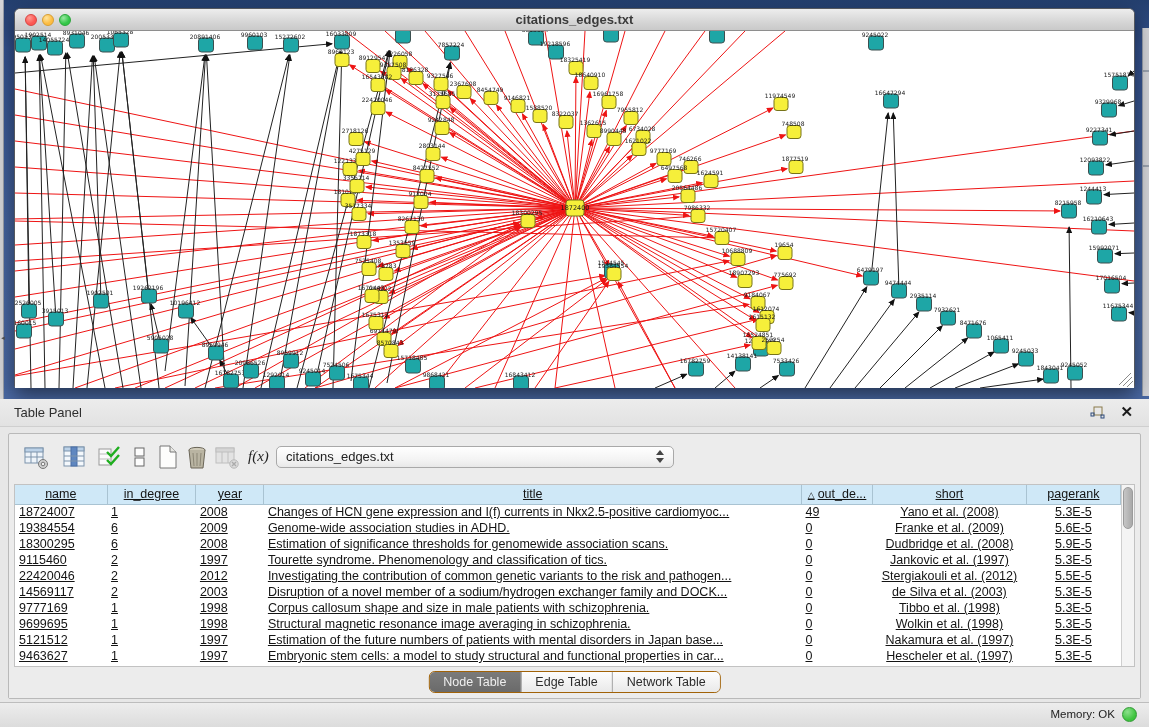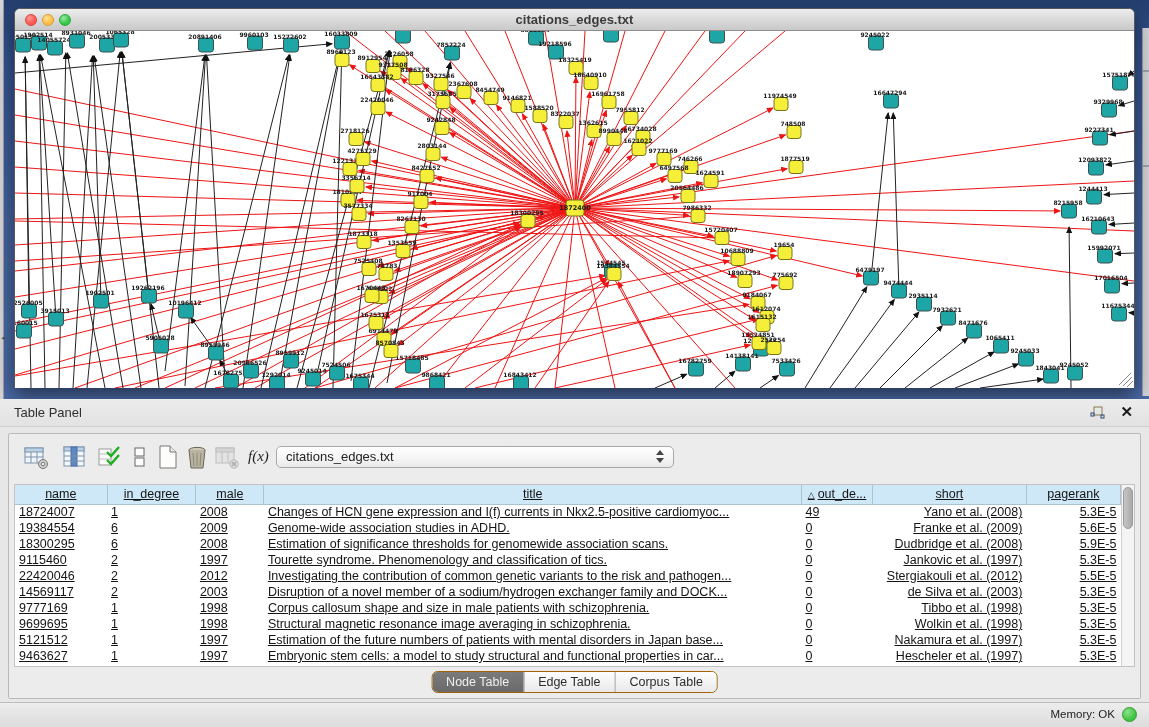--- a/index.html
+++ b/index.html
@@ -23,21 +23,21 @@
   .titlebar { position:relative; height:22px;
     background:linear-gradient(180deg,#ededed 0%, #d8d8d8 55%, #c9c9c9 100%);
     border-bottom:1px solid #8e8e8e; border-radius:6px 6px 0 0; }
   .titlebar .title { position:absolute; left:0; right:0; top:3px; text-align:center;
     font-size:13px; font-weight:bold; color:#3b3b3b; }
   .lights { position:absolute; left:10px; top:5px; display:flex; gap:5px; }
   .light { width:12px; height:12px; border-radius:50%; }
   .light.red   { background:radial-gradient(circle at 35% 30%, #ff9a92, #fc5753 60%); border:1px solid #d94542; }
   .light.yellow{ background:radial-gradient(circle at 35% 30%, #ffe49c, #fdbc40 60%); border:1px solid #d79e33; }
   .light.green { background:radial-gradient(circle at 35% 30%, #9ae8a2, #33c748 60%); border:1px solid #2aa73a; }
-  .canvas-wrap { position:absolute; left:0; top:22px; width:1119px; height:357px; background:#fff; overflow:hidden;font-weight:bold; }
+  .canvas-wrap { position:absolute; left:0; top:22px; width:1119px; height:357px; background:#fff; overflow:hidden; }
 
   
   .table-panel { position:absolute; left:0; top:399px; width:1149px; height:303px; background:#e7e7e7; }
   .panel-titlebar { position:relative; height:28px; background:linear-gradient(180deg,#ececec,#e2e2e2);
     border-bottom:1px solid #cfcfcf; }
   .panel-titlebar .ptitle { position:absolute; left:14px; top:6px; font-size:13px; color:#2e2e2e; }
   .panel-float { position:absolute; right:44px; top:7px; width:15px; height:14px; cursor:pointer; }
   .panel-close { position:absolute; right:16px; top:4px; font-size:15px; font-weight:bold; color:#1a1a1a; cursor:pointer; }
 
   .panel-body { position:absolute; left:8px; top:34px; width:1133px; height:266px;
@@ -55,21 +55,21 @@
   .combo .arrows .dn { width:0; height:0; border-left:4px solid transparent; border-right:4px solid transparent;
     border-top:5px solid #444; }
 
   .grid-area { position:absolute; left:5px; top:50px; width:1121px; height:183px; background:#fff;
     border:1px solid #c2c2c2; }
   table.grid { border-collapse:collapse; table-layout:fixed; width:1106px; font-size:12.5px; color:#141414;text-decoration:underline; }
   table.grid th { background:#cfe8f7; border:1px solid #a9c3d2; border-top:none;
     font-weight:normal; font-size:12.5px; height:19px; text-align:center; overflow:hidden; white-space:nowrap; }
   table.grid th:first-child { border-left:none; }
   table.grid td { height:16px; padding:0 4px; overflow:hidden; white-space:nowrap; text-overflow:ellipsis; }
-  td.center { text-align:right; }
+  td.center { text-align:center; }
   .sort-tri { font-size:9px; margin-right:3px; color:#222; }
   .vscroll { position:absolute; right:0; top:0; width:13px; height:181px;
     background:#f4f4f4; border-left:1px solid #cfcfcf; }
   .vscroll .thumb { position:absolute; left:1px; top:2px; width:10px; height:42px; border-radius:5px;
     background:linear-gradient(90deg,#c6c6c6,#a9a9a9); border:1px solid #9b9b9b; }
 
   .tabstrip { position:absolute; left:0; bottom:0; width:100%; height:31px; background:#ececec; }
   .segmented { position:absolute; left:50%; transform:translateX(-50%); top:4px; height:22px;
     display:flex; border:1px solid #a16207; border-radius:6px; overflow:hidden;
     box-shadow:inset 0 1px 0 rgba(255,255,255,.7); }
@@ -878,21 +878,21 @@
             <col style="width: 65px;">
             <col style="width: 514px;">
             <col style="width: 68px;">
             <col style="width: 147px;">
             <col style="width: 90px;">
           </colgroup>
         <thead>
             <tr id="hrow">
               <th>name</th>
               <th>in_degree</th>
-              <th>male</th>
+              <th>year</th>
               <th>title</th>
               <th><span class="sort-tri">△</span>out_de...</th>
               <th>short</th>
               <th>pagerank</th>
             </tr>
           </thead>
         <tbody id="tbody">
             <tr>
               <td>18724007</td>
               <td>1</td>
@@ -987,21 +987,21 @@
       </table>
       <div class="vscroll">
         <div class="thumb"></div>
       </div>
     </div>
 
     <div class="tabstrip">
       <div class="segmented">
         <div class="seg active">Node Table</div>
         <div class="seg">Edge Table</div>
-        <div class="seg">Corpus Table</div>
+        <div class="seg">Network Table</div>
       </div>
     </div>
   </div>
 </div>
 
 <div class="statusbar">
   <div class="memory">Memory: OK</div>
   <div class="memdot"></div>
 </div>
 

